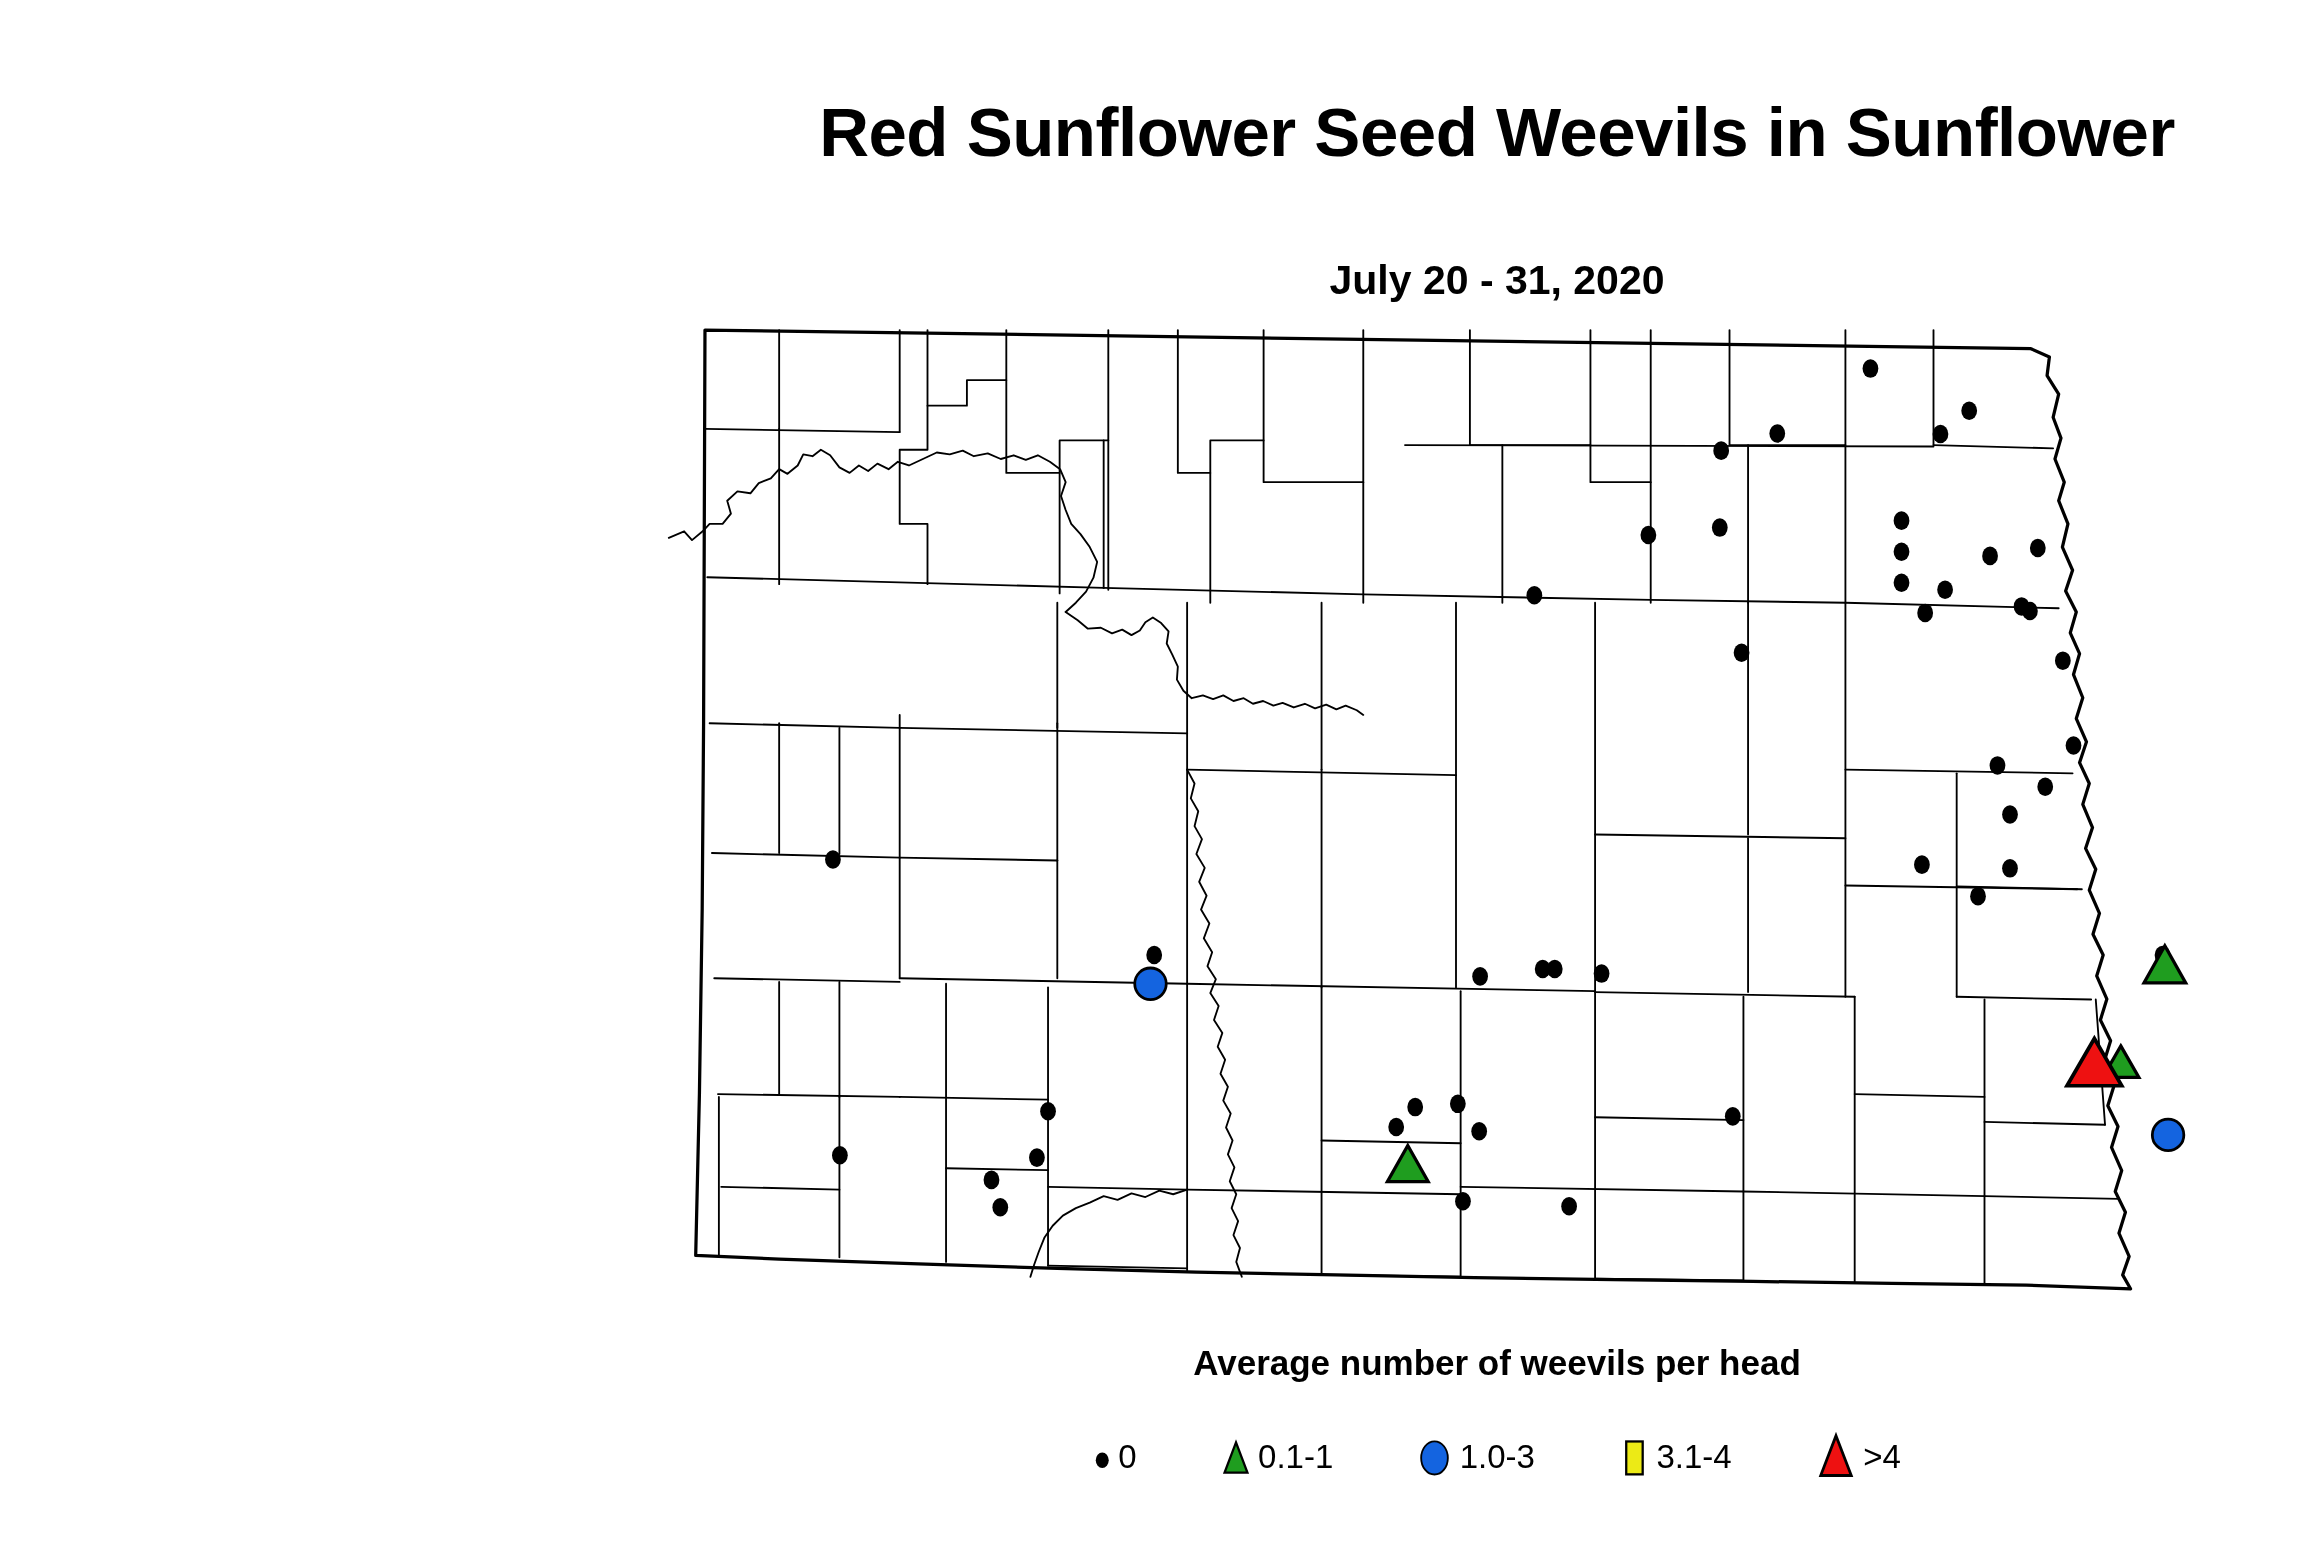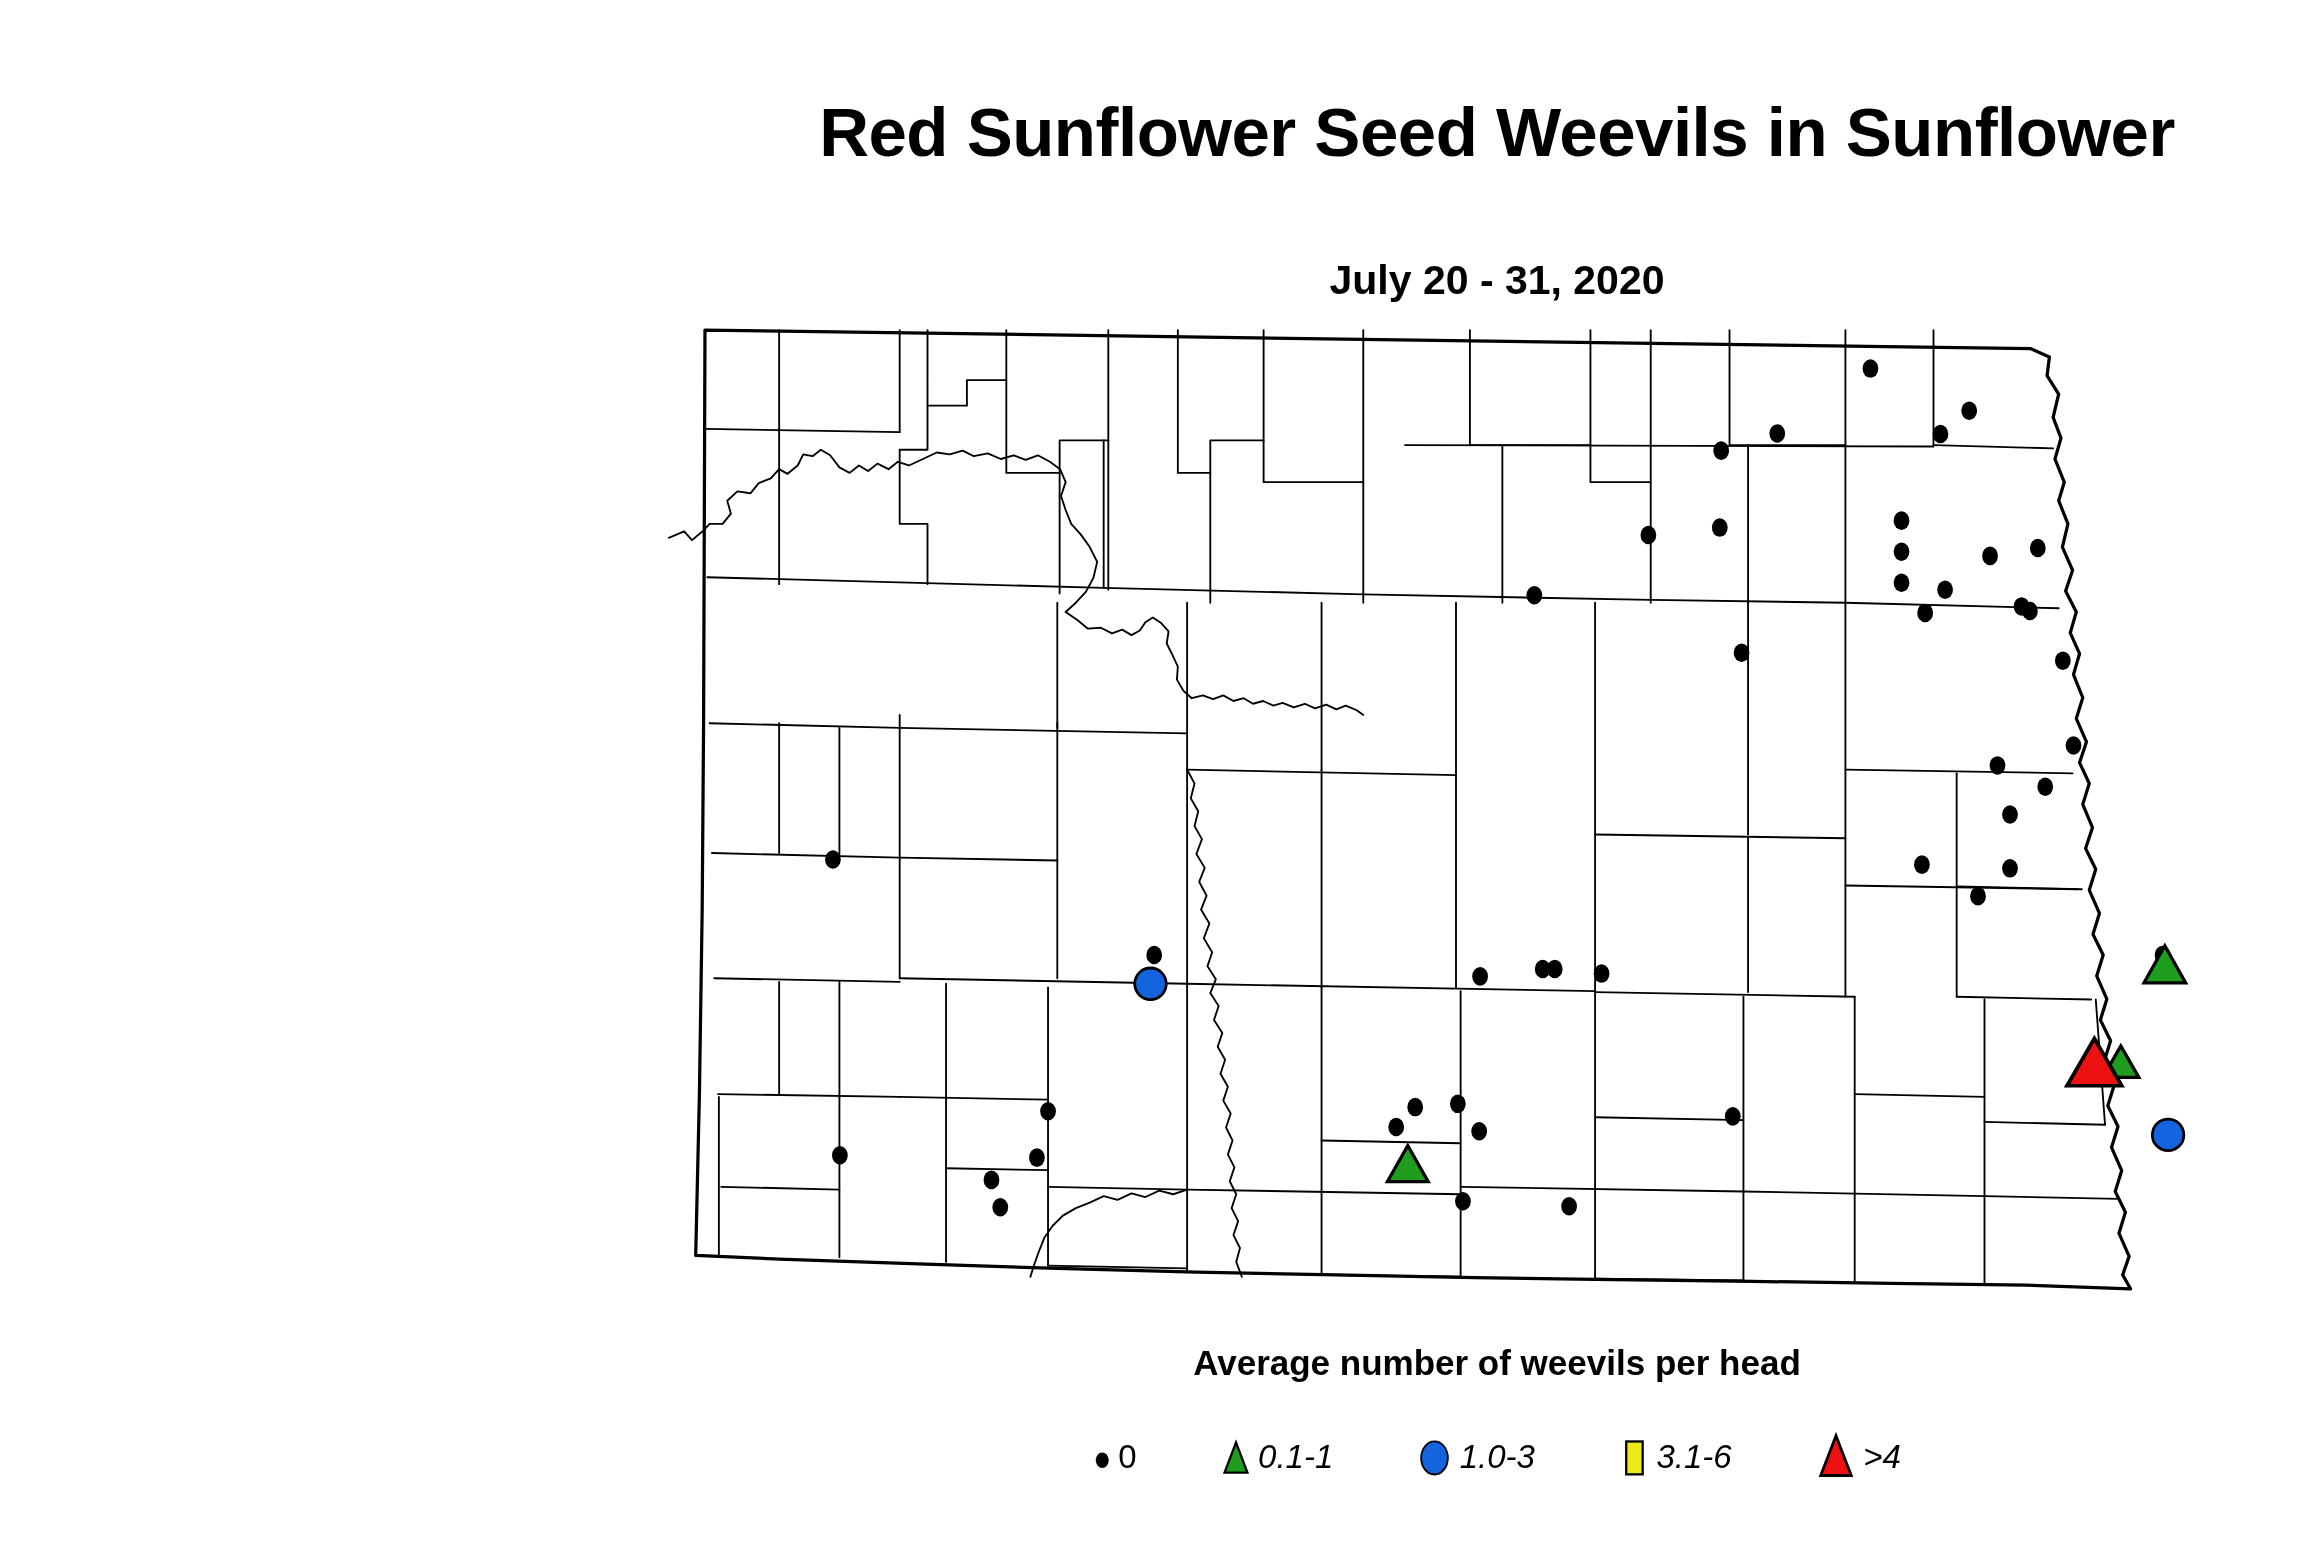--- a/index.html
+++ b/index.html
@@ -71,21 +71,21 @@
     display: flex;
     justify-content: center;
     align-items: center;
     gap: 0px;
   }
   .legend-item {
     display: flex;
     align-items: center;
     gap: 6.5px;
   }
-  .legend-item + .legend-item { margin-left: 83px; font-style: italic; }
+  .legend-item + .legend-item { margin-left: 83px; }
   .legend-label {
     font-size: 33px;
     font-weight: normal;
     color: #000000;
     line-height: 1.0;
     white-space: nowrap;
   }
   .sym { display: block; }
 </style>
 </head>
@@ -319,21 +319,21 @@
       <svg class="sym" width="37" height="46" viewBox="0 0 80 100">
         <ellipse cx="40" cy="52" rx="29" ry="36" fill="#1464e0" stroke="#000000" stroke-width="4"></ellipse>
       </svg>
       <span class="legend-label">1.0-3</span>
     </div>
 
     <div class="legend-item">
       <svg class="sym" width="32" height="46" viewBox="0 0 70 100">
         <rect x="18" y="16" width="36" height="72" fill="#ecea16" stroke="#000000" stroke-width="5"></rect>
       </svg>
-      <span class="legend-label">3.1-6</span>
+      <span class="legend-label">3.1-4</span>
     </div>
 
     <div class="legend-item">
       <svg class="sym" width="42" height="51" viewBox="0 0 90 110">
         <polygon points="45,10 78,96 12,96" fill="#ee1111" stroke="#000000" stroke-width="6"></polygon>
       </svg>
       <span class="legend-label">&gt;4</span>
     </div>
 
   </div>

